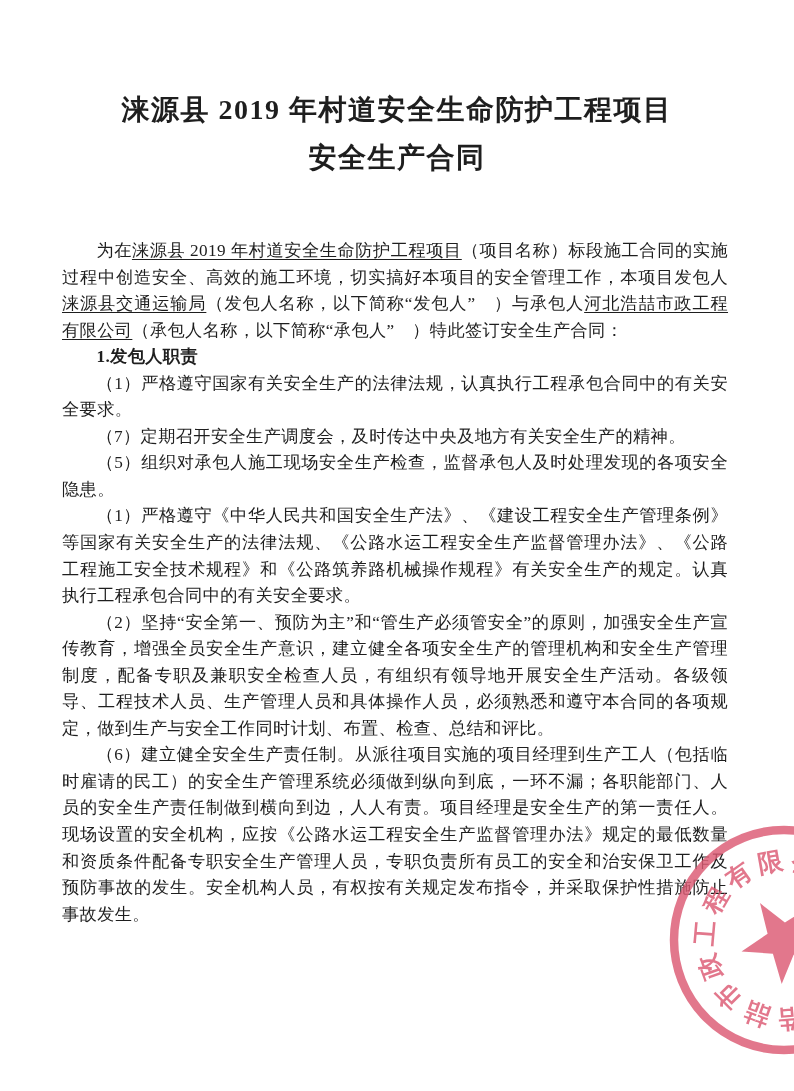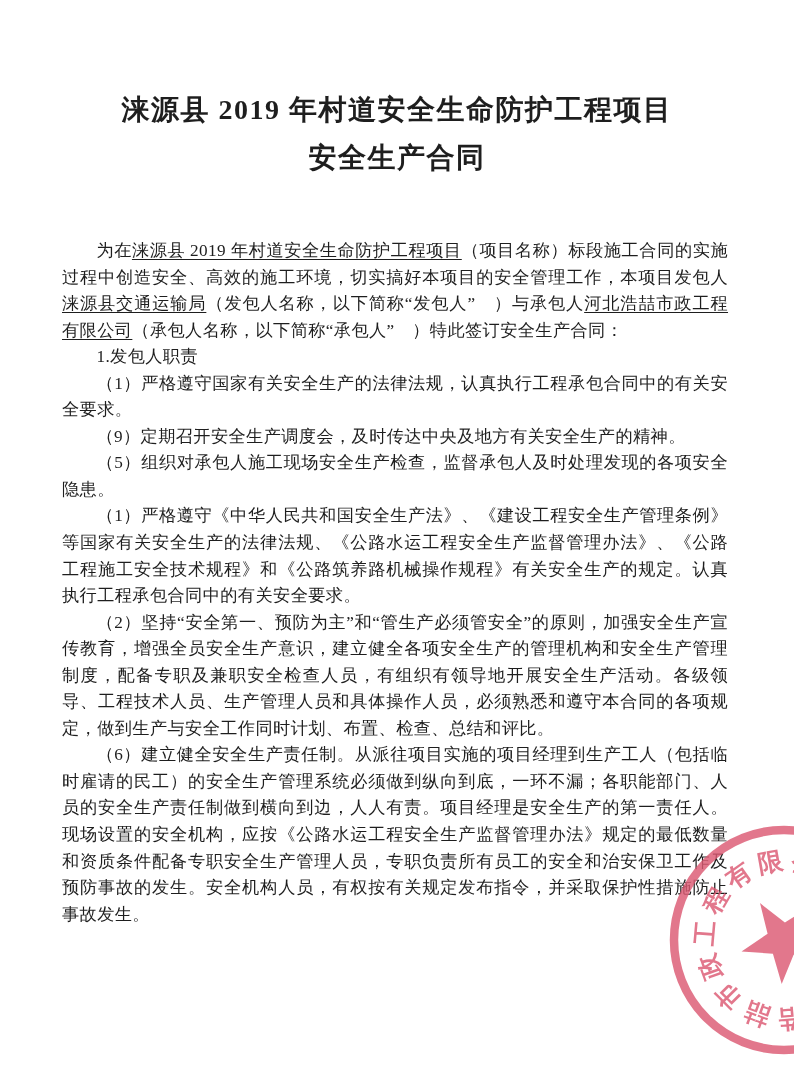--- a/index.html
+++ b/index.html
@@ -17,21 +17,21 @@
     margin:0;text-align:center;
     font-size:28px;font-weight:700;line-height:48px;letter-spacing:1.5px;
   }
   .title .title-line{display:block;}
   .doc-body{
     position:absolute;top:199px;left:62px;width:666px;
     font-size:17.2px;line-height:26.55px;
     text-align:justify;letter-spacing:0.4px;margin-top:39px;
   }
   .para{margin:0;text-indent:2em;}
-  .para.heading{font-weight:400;}
+  .para.heading{font-weight:700;}
   .u{text-decoration:underline;text-underline-offset:3px;text-decoration-thickness:1px;}
   .stamp{
     position:absolute;left:644px;top:800px;width:280px;height:280px;
     opacity:0.82;pointer-events:none;
   }
   .stamp svg{display:block;width:280px;height:280px;}
 </style>
 </head>
 <body>
 
@@ -39,21 +39,21 @@
 
   <h1 class="title">
     <span class="title-line">涞源县 2019 年村道安全生命防护工程项目</span>
     <span class="title-line">安全生产合同</span>
   </h1>
 
   <div class="doc-body" id="doc-body">
       <p class="para"><span>为在</span><span class="u">涞源县 2019 年村道安全生命防护工程项目</span><span>（项目名称）标段施工合同的实施过程中创造安全、高效的施工环境，切实搞好本项目的安全管理工作，本项目发包人</span><span class="u">涞源县交通运输局</span><span>（发包人名称，以下简称“发包人”　）与承包人</span><span class="u">河北浩喆市政工程有限公司</span><span>（承包人名称，以下简称“承包人”　）特此签订安全生产合同：</span></p>
       <p class="para heading"><span>1.发包人职责</span></p>
       <p class="para"><span>（1）严格遵守国家有关安全生产的法律法规，认真执行工程承包合同中的有关安全要求。</span></p>
-      <p class="para"><span>（9）定期召开安全生产调度会，及时传达中央及地方有关安全生产的精神。</span></p>
+      <p class="para"><span>（7）定期召开安全生产调度会，及时传达中央及地方有关安全生产的精神。</span></p>
       <p class="para"><span>（5）组织对承包人施工现场安全生产检查，监督承包人及时处理发现的各项安全隐患。</span></p>
       <p class="para"><span>（1）严格遵守《中华人民共和国安全生产法》、《建设工程安全生产管理条例》等国家有关安全生产的法律法规、《公路水运工程安全生产监督管理办法》、《公路工程施工安全技术规程》和《公路筑养路机械操作规程》有关安全生产的规定。认真执行工程承包合同中的有关安全要求。</span></p>
       <p class="para"><span>（2）坚持“安全第一、预防为主”和“管生产必须管安全”的原则，加强安全生产宣传教育，增强全员安全生产意识，建立健全各项安全生产的管理机构和安全生产管理制度，配备专职及兼职安全检查人员，有组织有领导地开展安全生产活动。各级领导、工程技术人员、生产管理人员和具体操作人员，必须熟悉和遵守本合同的各项规定，做到生产与安全工作同时计划、布置、检查、总结和评比。</span></p>
       <p class="para"><span>（6）建立健全安全生产责任制。从派往项目实施的项目经理到生产工人（包括临时雇请的民工）的安全生产管理系统必须做到纵向到底，一环不漏；各职能部门、人员的安全生产责任制做到横向到边，人人有责。项目经理是安全生产的第一责任人。现场设置的安全机构，应按《公路水运工程安全生产监督管理办法》规定的最低数量和资质条件配备专职安全生产管理人员，专职负责所有员工的安全和治安保卫工作及预防事故的发生。安全机构人员，有权按有关规定发布指令，并采取保护性措施防止事故发生。</span></p>
     </div>
 
   <div class="stamp">
     <svg id="stamp-svg" viewBox="0 0 280 280" xmlns="http://www.w3.org/2000/svg">
         <circle cx="140" cy="140" r="110" fill="none" stroke="#dc5a73" stroke-width="8.5"></circle>
         <polygon points="167.7,105.8 157.0,135.4 181.1,155.8 149.6,154.8 137.7,183.9 128.9,153.7 97.5,151.4 123.6,133.7 116.0,103.1 140.9,122.4" fill="#dc5a73"></polygon>

